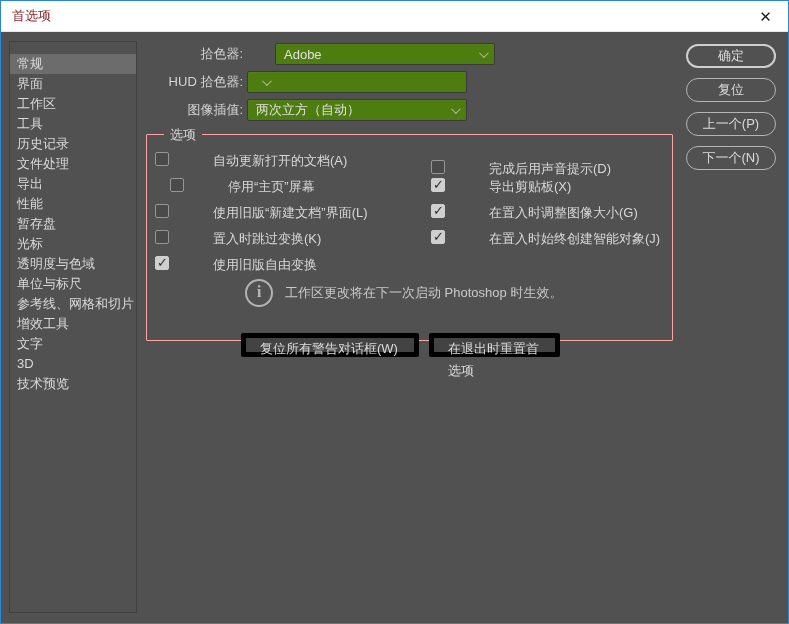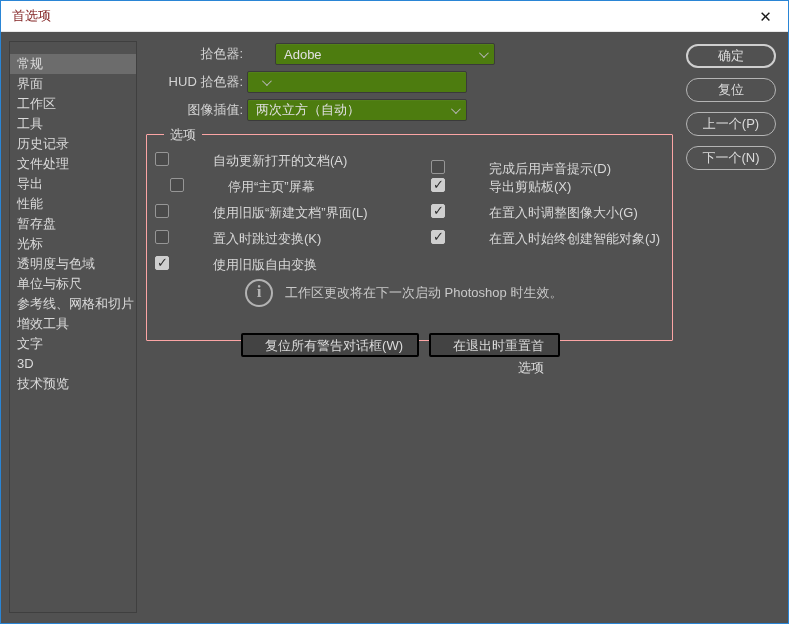--- a/index.html
+++ b/index.html
@@ -78,22 +78,22 @@
   }
   .info-icon::after {
     content:"i"; position:absolute; left:0; right:0; top:1px; text-align:center;
     color:#b3b3b3; font-size:17px; font-family:"Liberation Serif","DejaVu Serif",serif; font-weight:bold;
   }
   .info-text { color:#c9c9c9; }
 
   
   .rect-btn {
     position:absolute; top:300px; height:24px; background:#434343;
-    border:2px solid #000000; border-radius:2px; color:#dcdcdc;
-    font-size:13px; text-align:right; line-height:22px; cursor:default;
+    border:5px solid #000000; border-radius:2px; color:#dcdcdc;
+    font-size:13px; text-align:left; line-height:22px; cursor:default;
     padding:0 14px;
   }
 
   
   .pill-btn {
     position:absolute; left:685px; width:90px; height:24px;
     border:1px solid #b5b5b5; border-radius:12px; background:transparent;
     color:#dcdcdc; font-size:13px; text-align:center; line-height:22px; cursor:default;
   }
   .pill-btn.default { border-width:2px; line-height:20px; border-color:#cfcfcf; }

